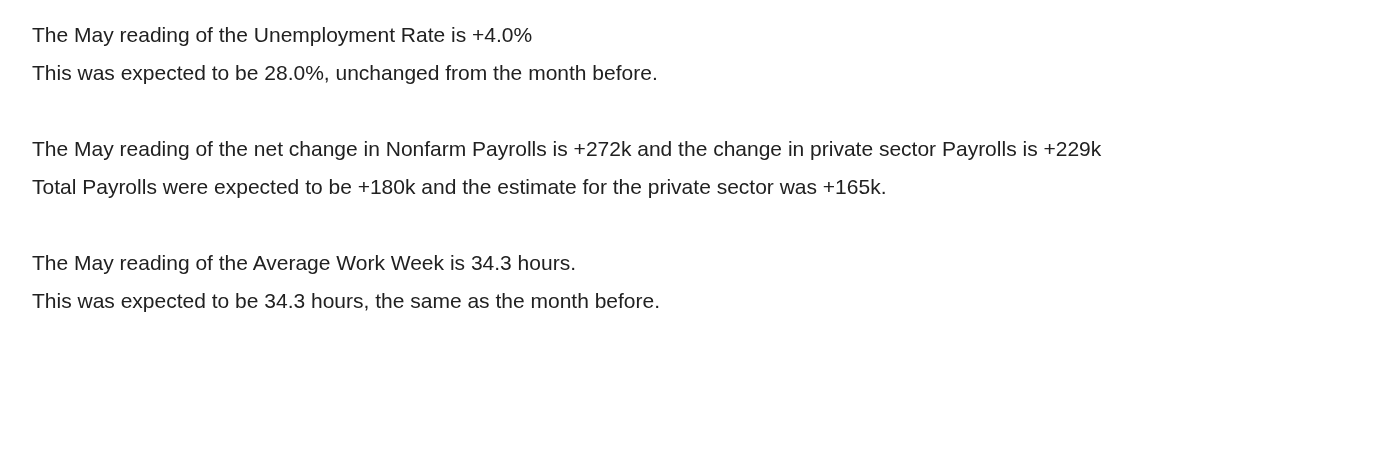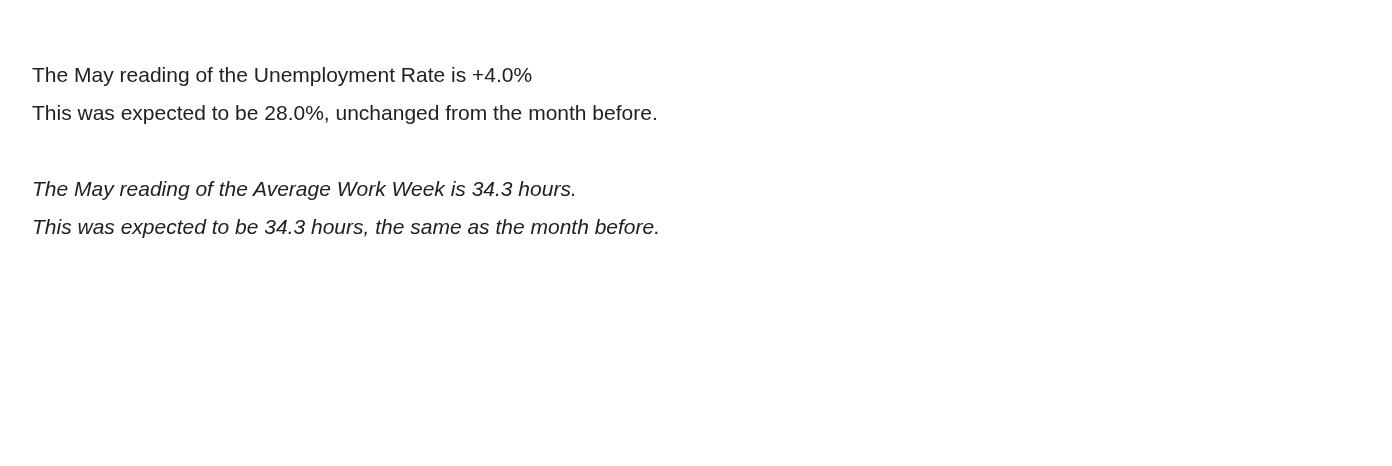--- a/index.html
+++ b/index.html
@@ -11,47 +11,50 @@
     width: 1392px;
     height: 466px;
     font-family: "Liberation Sans", sans-serif;
     color: #1a1a1a;
     -webkit-font-smoothing: antialiased;
   }
   .page {
     box-sizing: border-box;
     width: 1392px;
     height: 332px;
-    padding: 56px 32px 10px 32px;
+    padding: 16px 32px 10px 32px;
     background: #ffffff;
   }
   .block {
     margin: 0 0 38px 0;
   }
   .block:last-child {
     margin-bottom: 12px;
-    font-style: italic;
   }
   .line {
     font-size: 21px;
     line-height: 38px;
     white-space: nowrap;
     color: #212121;
   }
 </style>
 </head>
 <body>
 
 <div class="page">
 
   <div class="block">
     <div class="line">The May reading of the Unemployment Rate is +4.0%</div>
     <div class="line">This was expected to be 28.0%, unchanged from the month before.</div>
   </div>
 
+  <div class="block">
+    <div class="line">The May reading of the net change in Nonfarm Payrolls is +272k and the change in private sector Payrolls is +229k</div>
+    <div class="line">Total Payrolls were expected to be +180k and the estimate for the private sector was +165k.</div>
+  </div>
 
 
   <div class="block">
     <div class="line">The May reading of the Average Work Week is 34.3 hours.</div>
     <div class="line">This was expected to be 34.3 hours, the same as the month before.</div>
   </div>
 
 </div>
 
 </body></html>

